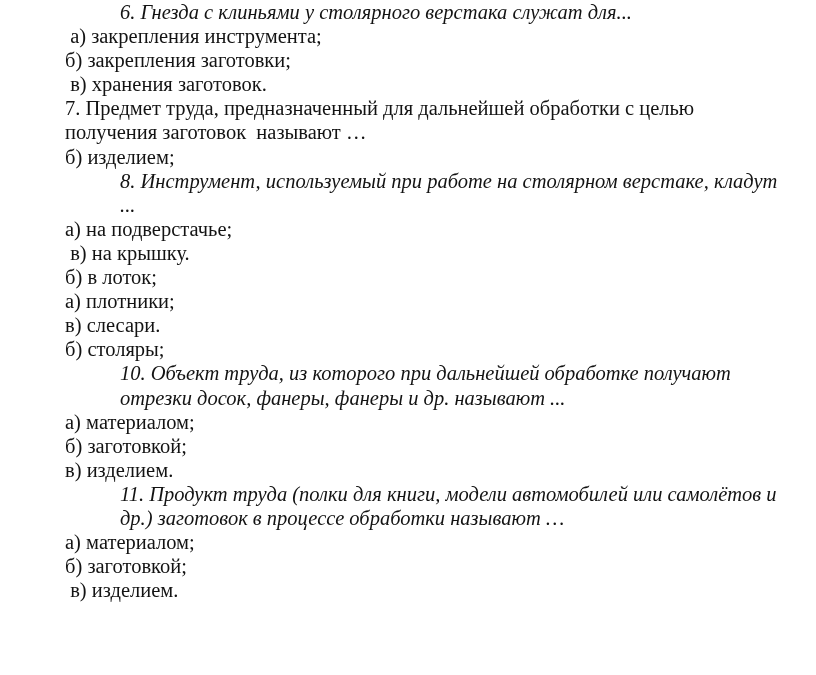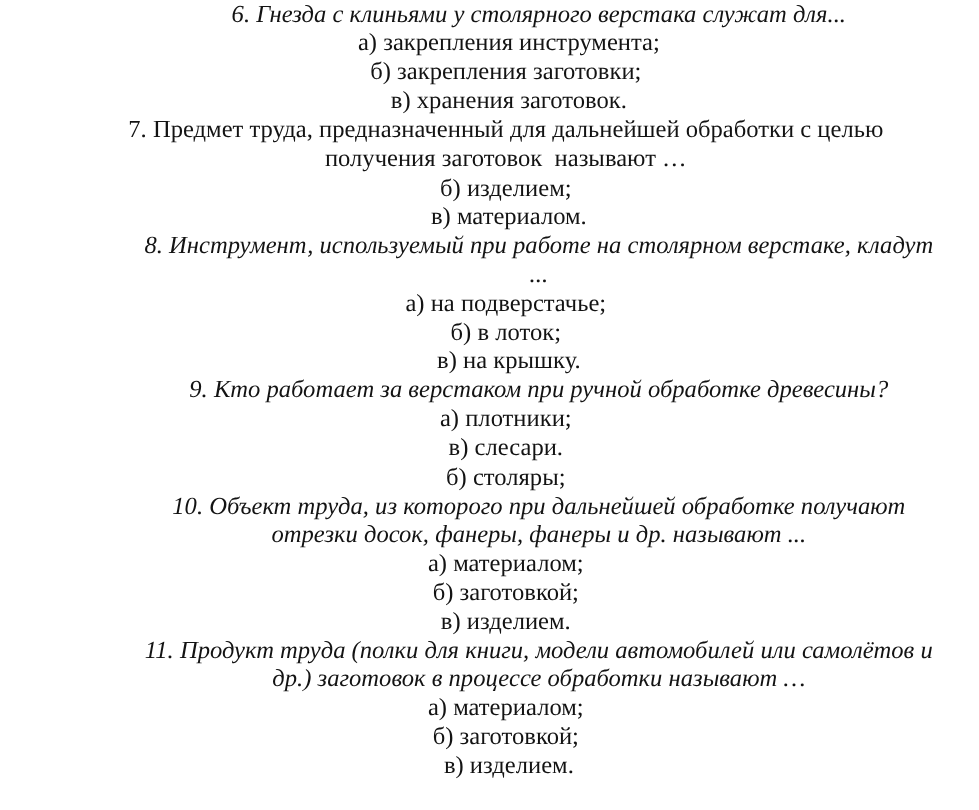--- a/index.html
+++ b/index.html
@@ -10,21 +10,20 @@
   #page {
     position: relative;
     width: 778px;
     height: 675px;
     overflow: hidden;
     background: #ffffff;
     font-family: "Liberation Serif", "DejaVu Serif", serif;
     font-size: 20.5px;
     color: #131313;
     padding-top: 0;
-    text-align: center;
   }
   .line {
     white-space: pre;          
     line-height: 24.1px;
     height: 24.1px;
     margin-left: 65px;
     font-style: normal;
   }
   .line.italic {
     font-style: italic;
@@ -35,27 +34,25 @@
 <body>
 
 <div id="page" style="background: rgb(255, 255, 255); color: rgb(19, 19, 19);">
     <div class="line italic">6. Гнезда с клиньями у столярного верстака служат для...</div>
     <div class="line"> а) закрепления инструмента;</div>
     <div class="line">б) закрепления заготовки;</div>
     <div class="line"> в) хранения заготовок.</div>
     <div class="line">7. Предмет труда, предназначенный для дальнейшей обработки с целью</div>
     <div class="line">получения заготовок  называют …</div>
     <div class="line">б) изделием;</div>
-    <div class="line"> в) материалом.</div>
     <div class="line italic">8. Инструмент, используемый при работе на столярном верстаке, кладут</div>
     <div class="line italic">...</div>
     <div class="line">а) на подверстачье;</div>
+    <div class="line"> в) на крышку.</div>
     <div class="line">б) в лоток;</div>
-    <div class="line"> в) на крышку.</div>
-    <div class="line italic">9. Кто работает за верстаком при ручной обработке древесины?</div>
     <div class="line">а) плотники;</div>
     <div class="line">в) слесари.</div>
     <div class="line">б) столяры;</div>
     <div class="line italic">10. Объект труда, из которого при дальнейшей обработке получают</div>
     <div class="line italic">отрезки досок, фанеры, фанеры и др. называют ...</div>
     <div class="line">а) материалом;</div>
     <div class="line">б) заготовкой;</div>
     <div class="line">в) изделием.</div>
     <div class="line italic">11. Продукт труда (полки для книги, модели автомобилей или самолётов и</div>
     <div class="line italic">др.) заготовок в процессе обработки называют …</div>

